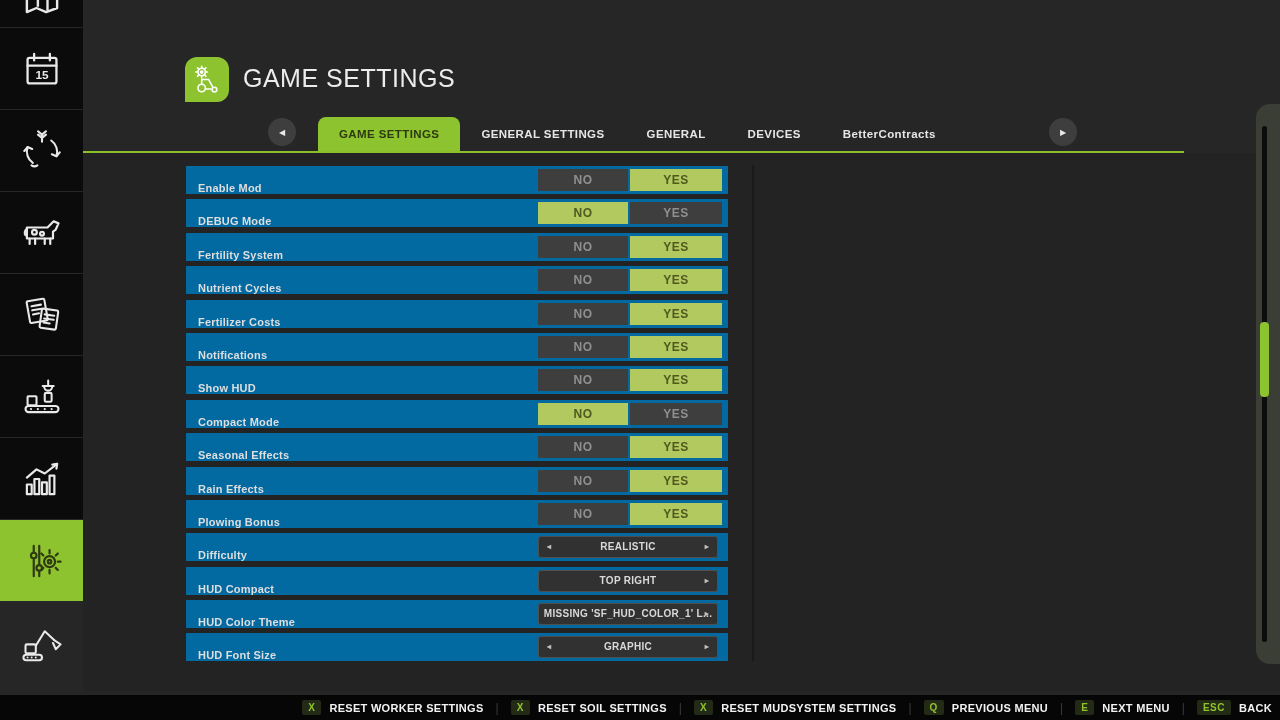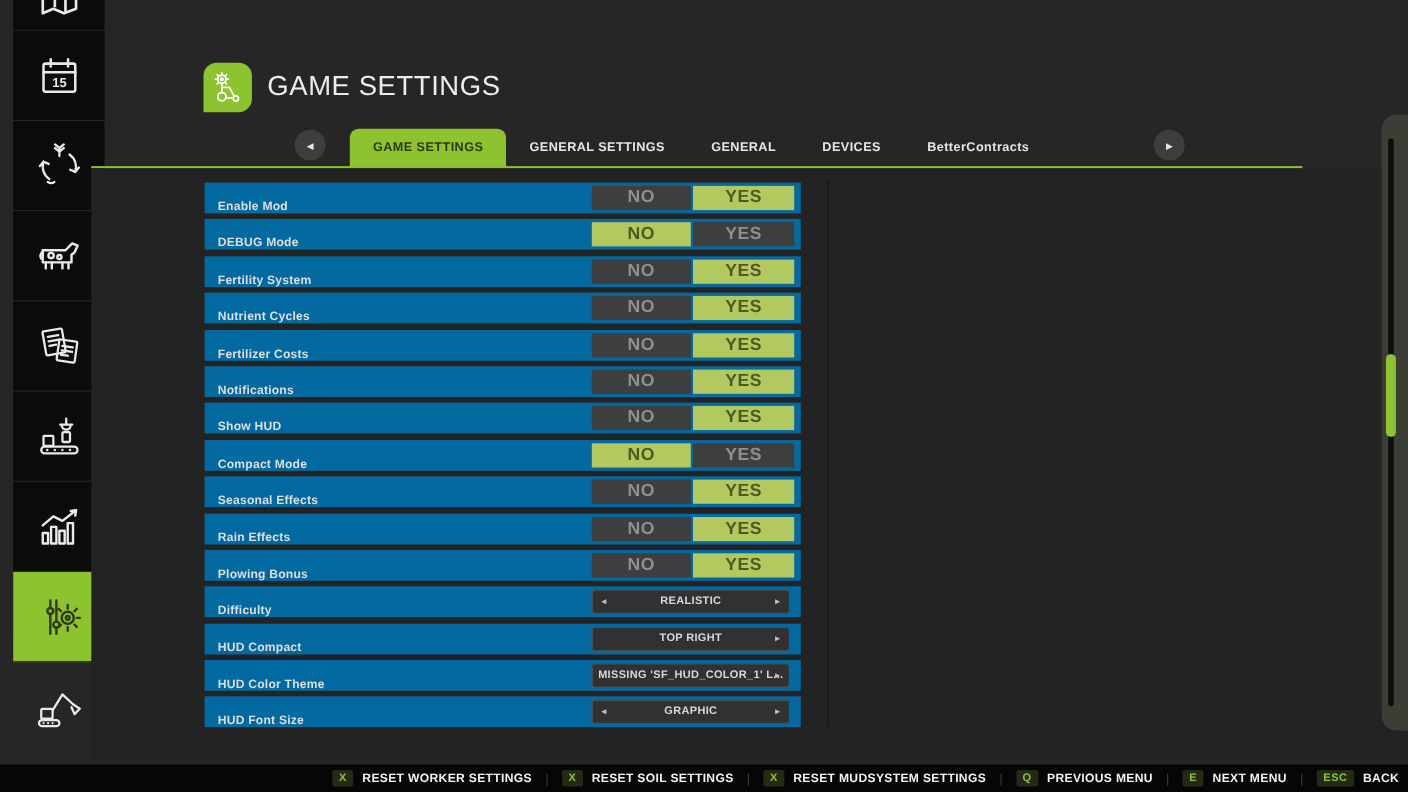--- a/index.html
+++ b/index.html
@@ -2,21 +2,21 @@
 <html><head>
 <meta charset="utf-8">
 <style>
   html,body{margin:0;padding:0;}
   body{
     width:1280px;height:720px;position:relative;overflow:hidden;
     background:#262626;font-family:"Liberation Sans",sans-serif;
     -webkit-font-smoothing:antialiased;
   }
   
-  #sidebar{position:absolute;left:12px;top:0;width:83px;height:579px;background:#0b0b0b;}
+  #sidebar{position:absolute;left:0;top:0;width:83px;height:579px;background:#0b0b0b;}
   .side-cell{position:relative;width:83px;height:82px;border-bottom:1px solid #272727;
     display:flex;align-items:center;justify-content:center;color:#e9e9e9;box-sizing:border-box;}
   .side-cell.partial{height:28px;overflow:hidden;}
   .side-cell.partial .side-icon{margin-top:-34px;}
   .side-cell.active{background:#8dc32f;color:#2f3a10;}
   .side-icon{display:flex;align-items:center;justify-content:center;}
   .side-bump{position:absolute;right:-8px;top:50%;transform:translateY(-50%);
     width:16px;height:42px;background:#8dc32f;border-radius:0 12px 12px 0;}
   .side-bump-arrow{position:absolute;right:-5px;top:50%;transform:translateY(-50%);
     width:0;height:0;border-top:4px solid transparent;border-bottom:4px solid transparent;
@@ -38,21 +38,21 @@
     color:#e6e6e6;letter-spacing:.4px;white-space:nowrap;}
   .tab.active{background:#8dc32f;color:#2c3a10;border-radius:8px 8px 0 0;}
   #tab-underline{position:absolute;left:83px;top:151px;width:1101px;height:2px;background:#8bc02a;}
   
   #content{position:absolute;left:83px;top:153px;width:1197px;height:538px;background:#232323;}
   #rows{position:absolute;left:103px;top:13px;width:542px;display:flex;flex-direction:column;}
   .row{position:relative;height:28px;margin-bottom:5.4px;background:#0369a1;
     display:flex;align-items:flex-end;}
   .row-label{margin-left:12px;font-size:11px;font-weight:bold;color:#dedede;letter-spacing:.2px;}
   .control{position:absolute;left:352px;top:3px;width:184px;height:22px;display:flex;}
-  .toggle-seg{height:22px;line-height:22px;text-align:center;font-size:16px;font-weight:bold;
+  .toggle-seg{height:22px;line-height:22px;text-align:center;font-size:12px;font-weight:bold;
     border-radius:0;background:#3e3e3e;color:#8f8f8f;letter-spacing:.5px;}
   .toggle-seg.no{width:90px;margin-right:2px;}
   .toggle-seg.yes{width:92px;}
   .toggle-seg.on{background:#b2c95f;color:#50591f;}
   .selector{position:relative;width:180px;height:22px;background:#313131;
     border:1px solid #4e4e4e;border-radius:3px;box-sizing:border-box;color:#d8d8d8;
     font-size:10px;font-weight:bold;text-align:center;line-height:20px;letter-spacing:.3px;
     white-space:nowrap;overflow:hidden;}
   .sel-arrow{position:absolute;top:0;line-height:20px;font-size:8px;color:#c0c0c0;}
   .sel-arrow.left{left:8px;}

